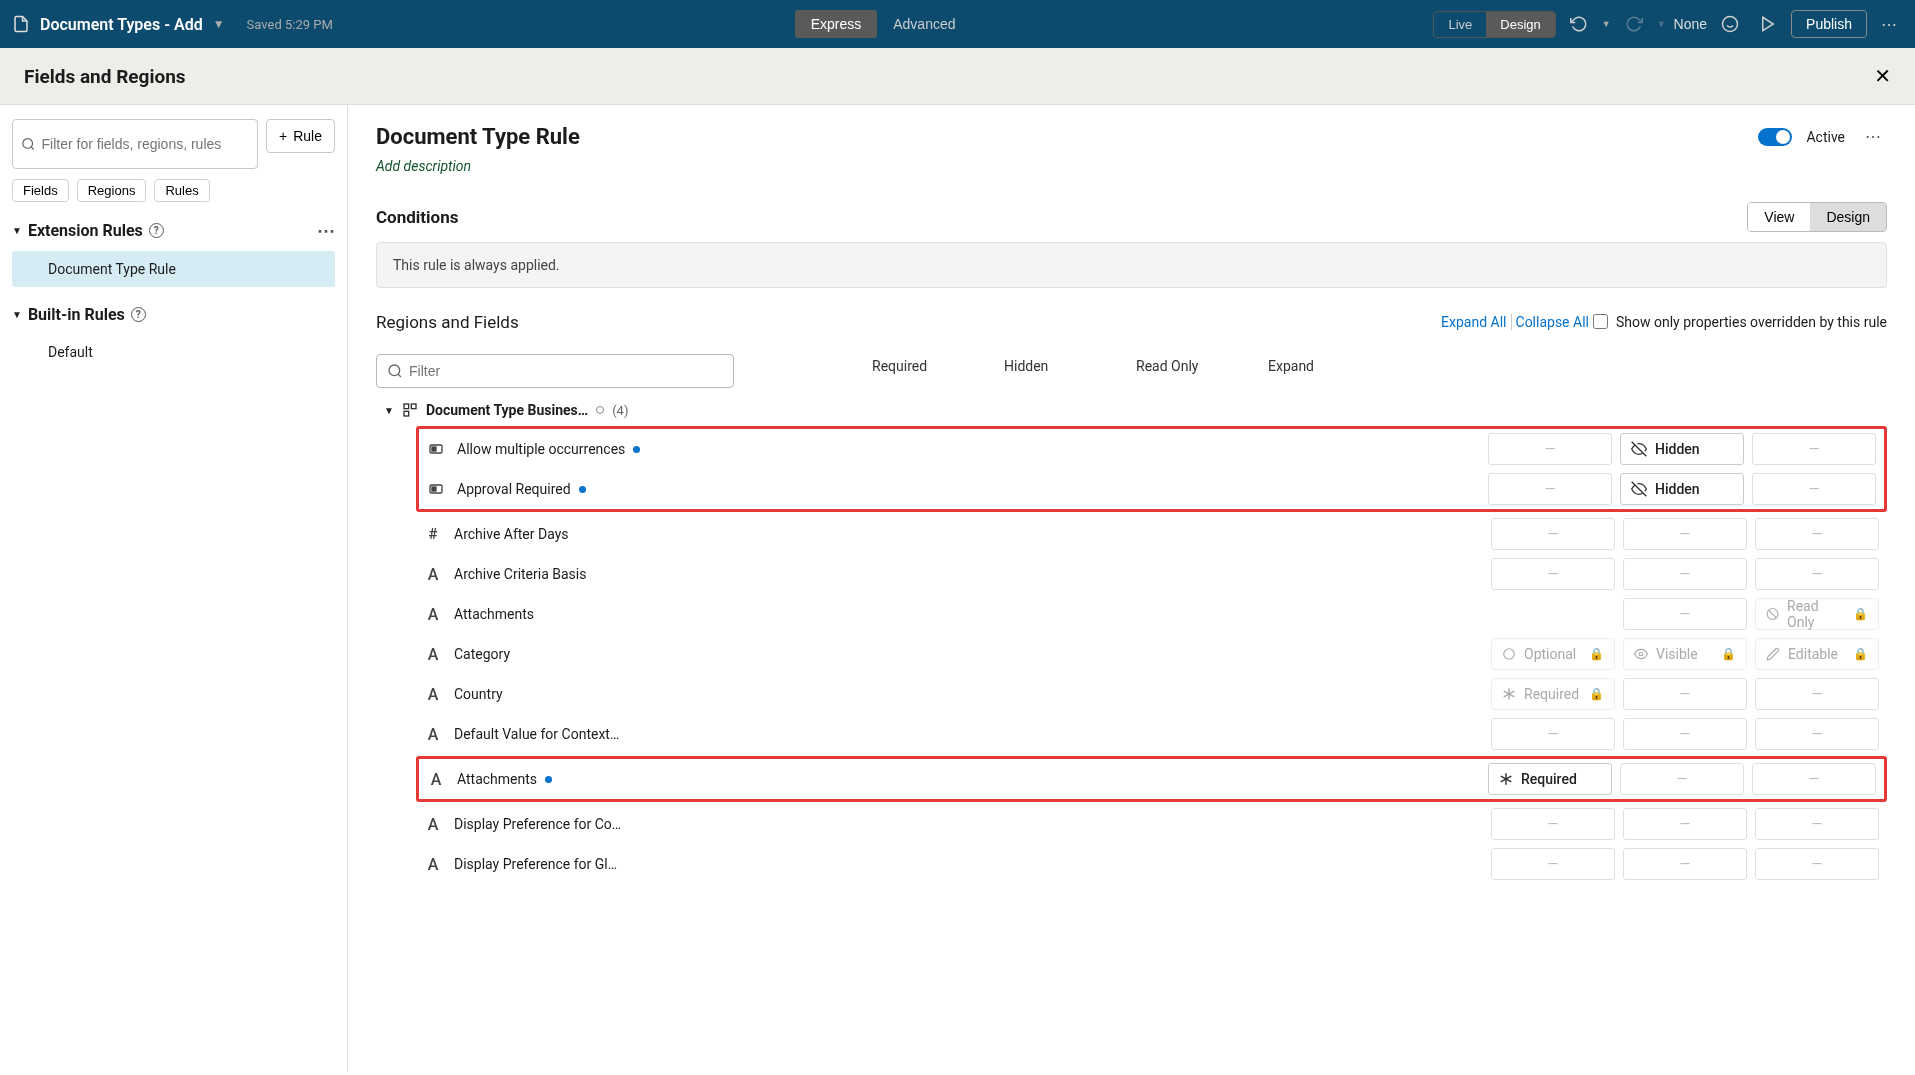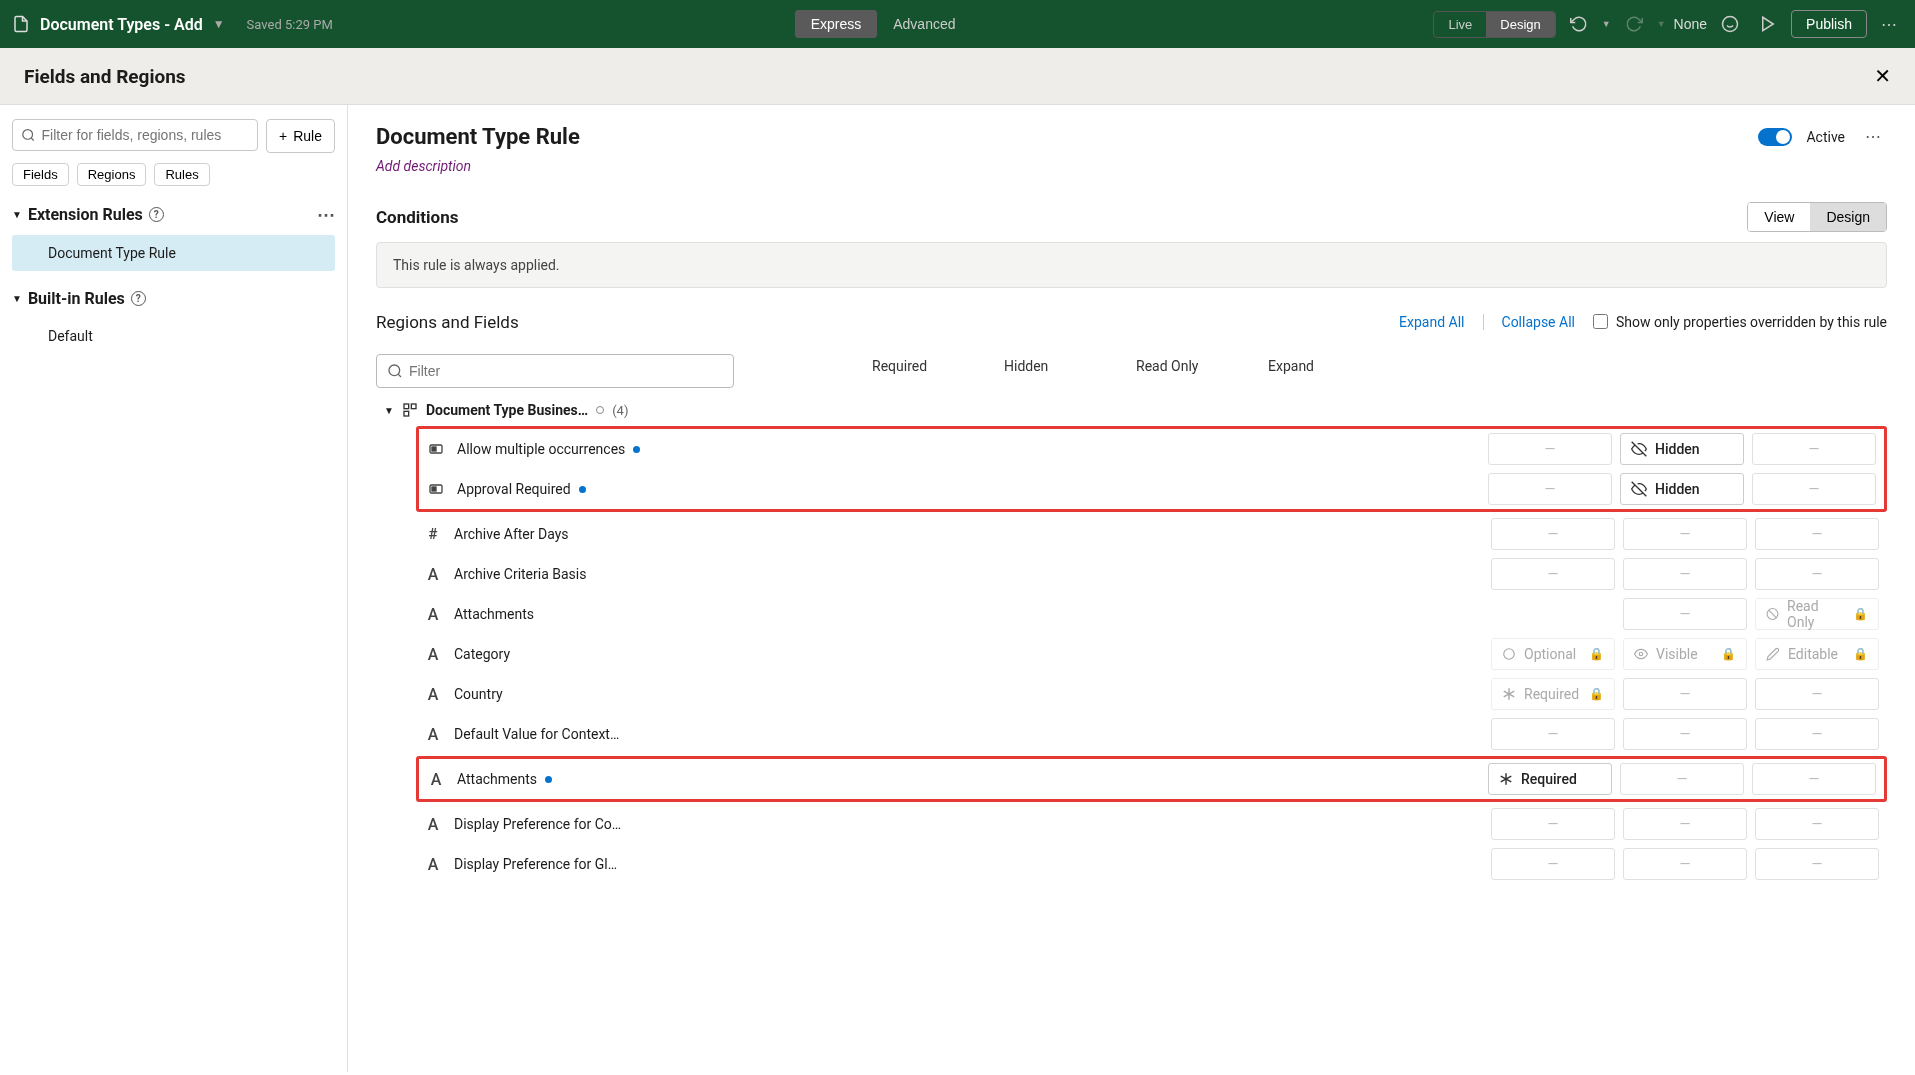--- a/index.html
+++ b/index.html
@@ -1,19 +1,19 @@
 <!DOCTYPE html>
 <html><head>
 <meta charset="utf-8">
 <style>
 * { box-sizing: border-box; margin: 0; padding: 0; }
 body { font-family: -apple-system, BlinkMacSystemFont, "Segoe UI", Roboto, Arial, sans-serif; font-size: 14px; color: #1c1c1c; background: #fff; }
 
 
-.topbar { background: #14532d; height: 48px; display: flex; align-items: center; padding: 0 12px; color: #ddd; gap: 12px; }
+.topbar { background: #0c4a6e; height: 48px; display: flex; align-items: center; padding: 0 12px; color: #ddd; gap: 12px; }
 .topbar-left { display: flex; align-items: center; gap: 10px; flex: 0 0 auto; }
 .doc-icon { width: 18px; height: 18px; display: inline-block; }
 .doc-title { font-weight: 600; font-size: 16px; color: #fff; }
 .chevron { font-size: 12px; color: #aaa; }
 .saved { font-size: 13px; color: #aaa; margin-left: 12px; }
 .topbar-center { flex: 1; display: flex; justify-content: center; gap: 0; }
 .mode-btn { padding: 6px 16px; font-size: 14px; color: #ccc; background: transparent; border: none; cursor: pointer; border-radius: 3px; }
 .mode-btn.active { background: #5a5a5a; color: #fff; }
 .topbar-right { display: flex; align-items: center; gap: 8px; }
 .live-design-group { display: flex; border: 1px solid #555; border-radius: 4px; overflow: hidden; }
@@ -25,53 +25,53 @@
 
 
 .page-header { background: #eeedea; padding: 16px 24px; display: flex; align-items: center; justify-content: space-between; border-bottom: 1px solid #ddd; }
 .page-header h1 { font-size: 19px; font-weight: 700; }
 .close-x { background: transparent; border: none; font-size: 20px; cursor: pointer; }
 
 
 .layout { display: flex; height: calc(100vh - 108px); }
 .sidebar { width: 348px; border-right: 1px solid #e0e0e0; padding: 14px 12px; display: flex; flex-direction: column; gap: 10px; }
 .sidebar-search-row { display: flex; gap: 8px; }
-.search-wrap { flex: 1; display: flex; align-items: center; border: 1px solid #c8c8c8; border-radius: 4px; padding: 0 8px; height: 32px; background: #fff; }
+.search-wrap { flex: 1; display: flex; align-items: center; border: 1px solid #c8c8c8; border-radius: 4px; padding: 0 8px; height: 50px; background: #fff; }
 .search-wrap svg { width: 16px; height: 16px; color: #666; }
 .search-wrap input { border: none; outline: none; width: 100%; font-size: 14px; margin-left: 6px; }
 .rule-add-btn { display: flex; align-items: center; gap: 6px; border: 1px solid #c8c8c8; background: #fff; border-radius: 4px; padding: 0 12px; height: 34px; font-size: 14px; cursor: pointer; }
 .filter-chips { display: flex; gap: 8px; }
 .chip { border: 1px solid #d0d0d0; border-radius: 4px; padding: 3px 10px; font-size: 13px; cursor: pointer; background: #fff; }
 .section-header { display: flex; align-items: center; gap: 6px; font-weight: 700; font-size: 16px; margin-top: 8px; }
 .section-header .more { margin-left: auto; font-size: 18px; color: #555; cursor: pointer; }
 .help-circle { width: 15px; height: 15px; border: 1.5px solid #555; border-radius: 50%; display: inline-flex; align-items: center; justify-content: center; font-size: 10px; color: #555; }
 .sidebar-item { padding: 10px 36px; font-size: 14px; border-radius: 3px; cursor: pointer; }
 .sidebar-item.selected { background: #d6ecf5; }
 .caret { font-size: 10px; }
 
 
 .main { flex: 1; padding: 18px 28px; overflow-y: auto; position: relative; }
 .rule-header { display: flex; align-items: center; justify-content: space-between; }
 .rule-title { font-size: 22px; font-weight: 700; }
 .rule-header-right { display: flex; align-items: center; gap: 14px; }
 .toggle { width: 34px; height: 18px; background: #0572ce; border-radius: 9px; position: relative; }
 .toggle::after { content: ""; position: absolute; width: 14px; height: 14px; background: #fff; border-radius: 50%; top: 2px; right: 2px; }
 .toggle-label { font-size: 14px; }
-.desc-placeholder { color: #701a75; font-style: italic; margin-top: 8px; font-size: 14px; }
+.desc-placeholder { color: #14532d; font-style: italic; margin-top: 8px; font-size: 14px; }
 
 .conditions-row { display: flex; align-items: center; justify-content: space-between; margin-top: 28px; }
 .conditions-title { font-size: 17px; font-weight: 700; }
 .view-design-group { display: flex; border: 1px solid #bbb; border-radius: 4px; overflow: hidden; }
 .vd-btn { padding: 6px 16px; font-size: 14px; border: none; background: #fff; cursor: pointer; }
 .vd-btn.active { background: #ddd; }
 .conditions-box { background: #f4f4f2; border: 1px solid #e0e0e0; border-radius: 4px; padding: 14px 16px; margin-top: 10px; font-size: 14px; color: #444; }
 
 .regions-header { display: flex; align-items: center; justify-content: space-between; margin-top: 24px; }
 .regions-title { font-size: 17px; font-weight: 400; }
-.regions-actions { display: flex; align-items: center; gap: 18px; font-size: 14px; margin-left: 12px; }
+.regions-actions { display: flex; align-items: center; gap: 4px; font-size: 14px; margin-left: 12px; }
 .link { color: #0572ce; cursor: pointer; }
 .divider-v { width: 1px; height: 16px; background: #ccc; }
 .checkbox-label { display: flex; align-items: flex-start; gap: 8px; }
 .checkbox-label input { width: 15px; height: 15px; }
 
 .filter-row { margin-top: 10px; }
 .filter-input-wrap { display: flex; align-items: center; border: 1px solid #b8b8b8; border-radius: 4px; padding: 0 10px; height: 34px; width: 358px; }
 .filter-input-wrap input { border: none; outline: none; flex: 1; font-size: 14px; margin-left: 6px; }
 
 .table { margin-top: 4px; }

